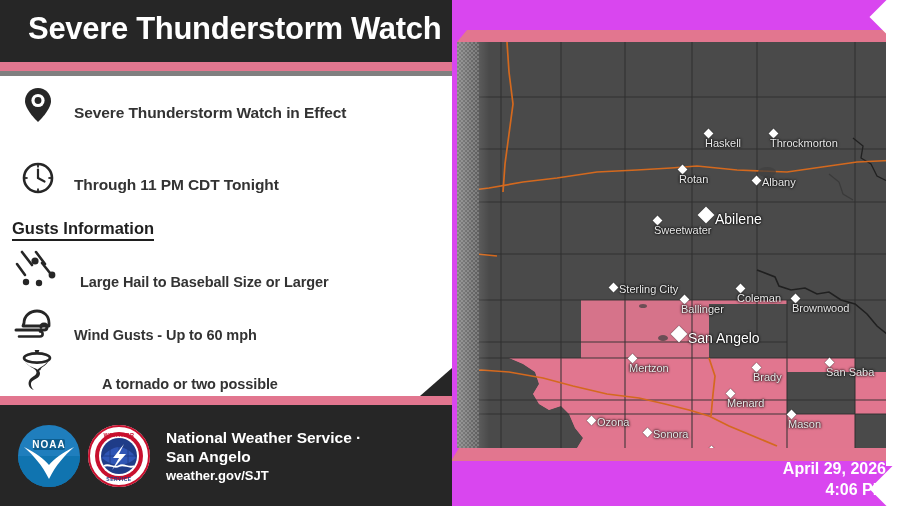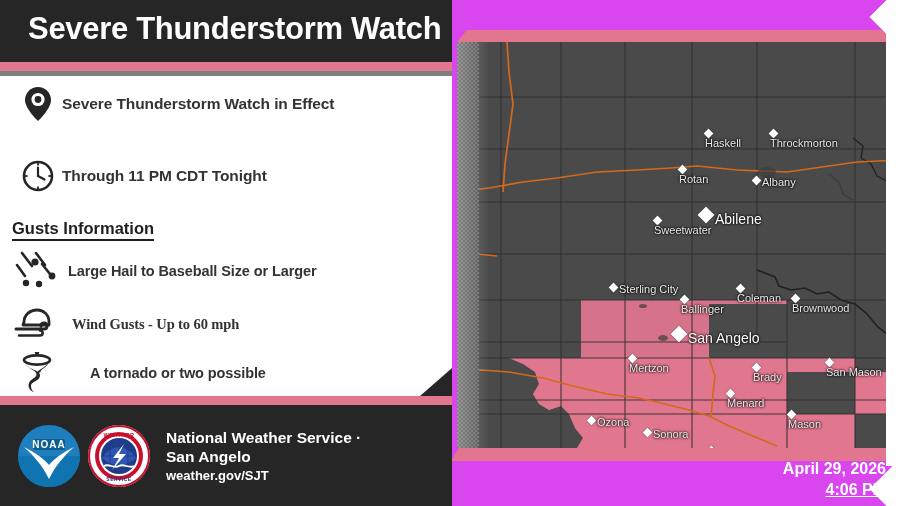--- a/index.html
+++ b/index.html
@@ -24,39 +24,39 @@
   
   .white-sheet{
     position:absolute;left:0;top:76px;width:452px;height:320px;background:#ffffff;
     clip-path:polygon(0 0, 452px 0, 452px 292px, 420px 320px, 0 320px);
   }
 
   .ftr-pink{position:absolute;left:0;top:396px;width:452px;height:9px;background:#e2768f;}
   .ftr-band{position:absolute;left:0;top:405px;width:452px;height:101px;background:#262626;}
 
   
-  .row{position:absolute;display:flex;align-items:center;}
+  .row{position:absolute;display:flex;align-items:flex-end;gap:12px;}
   .row .ico{width:48px;display:flex;align-items:center;justify-content:center;flex:0 0 48px;}
   .row .txt{font-size:15.5px;font-weight:bold;color:#333333;white-space:nowrap;letter-spacing:-0.1px;}
 
   #row-effect{left:14px;top:86px;width:420px;height:36px;}
   #row-time{left:14px;top:158px;width:420px;height:36px;}
 
   .threat-head{
     position:absolute;left:12px;top:219px;
     font-size:16.5px;font-weight:bold;color:#1f1f1f;
     border-bottom:2px solid #1f1f1f;padding-bottom:1px;
   }
 
   #row-hail{left:14px;top:252px;width:420px;height:38px;}
   #row-wind{left:14px;top:305px;width:420px;height:38px;}
   #row-torn{left:14px;top:354px;width:420px;height:38px;}
   #row-hail .txt,#row-wind .txt,#row-torn .txt{font-size:14.5px;}
   #row-hail .txt{margin-left:6px;}
-  #row-wind .txt{margin-left:10px;font-family:Liberation Serif, serif;}
+  #row-wind .txt{}
   #row-torn .txt{margin-left:28px;}
 
   
   .noaa-logo{position:absolute;left:18px;top:425px;width:62px;height:62px;}
   .nws-logo{position:absolute;left:88px;top:425px;width:62px;height:62px;}
   .agency{position:absolute;left:166px;top:428px;width:270px;color:#fff;}
   .agency .l1{font-size:15.5px;font-weight:bold;line-height:19px;white-space:nowrap;}
   .agency .l2{font-size:15.5px;font-weight:bold;line-height:19px;}
   .agency .l3{font-size:13px;font-weight:bold;line-height:18px;margin-top:1px;}
 
@@ -77,21 +77,21 @@
      background:linear-gradient(to right, rgba(255,255,255,0.30), rgba(255,255,255,0) 70%);}
 
   
   .wedge-tl{position:absolute;left:436px;top:-6px;width:46px;height:46px;background:#ffffff;transform:rotate(45deg);z-index:12;}
   .wedge-bl{position:absolute;left:436px;top:466px;width:46px;height:46px;background:#ffffff;transform:rotate(45deg);z-index:12;}
   .wedge-strip{position:absolute;left:443px;top:30px;width:14px;height:436px;background:#ffffff;z-index:11;}
 
   
   .datebox{position:absolute;right:14px;top:458px;text-align:right;color:#fff;z-index:20;}
   .datebox .d{font-size:16px;font-weight:bold;line-height:21px;}
-  .datebox .t{font-size:16px;font-weight:bold;line-height:21px;text-decoration:underline;}
+  .datebox .t{font-size:16px;font-weight:bold;line-height:21px;}
 
   
   .city{position:absolute;z-index:9;pointer-events:none;}
   .city .dot{position:absolute;width:7px;height:7px;background:#fff;transform:rotate(45deg);left:0;top:0;
      box-shadow:0 0 1px #000;}
   .city .nm{position:absolute;left:9px;top:-1px;color:#e8e8e8;font-size:11px;white-space:nowrap;
      text-shadow:0 0 3px #000,0 0 2px #000;}
   .city.big .dot{width:12px;height:12px;}
   .city.big .nm{left:15px;top:2px;font-size:14px;color:#ffffff;}
   .city.below .nm{left:-50%;top:7px;}
@@ -228,21 +228,21 @@
           <div class="city below" style="left: 172px; top: 313px;">
             <span class="dot"></span>
             <span class="nm">Mertzon</span>
           </div>
           <div class="city below" style="left: 296px; top: 322px;">
             <span class="dot"></span>
             <span class="nm">Brady</span>
           </div>
           <div class="city below" style="left: 369px; top: 317px;">
             <span class="dot"></span>
-            <span class="nm">San Mason</span>
+            <span class="nm">San Saba</span>
           </div>
           <div class="city below" style="left: 270px; top: 348px;">
             <span class="dot"></span>
             <span class="nm">Menard</span>
           </div>
           <div class="city below" style="left: 331px; top: 369px;">
             <span class="dot"></span>
             <span class="nm">Mason</span>
           </div>
           <div class="city" style="left: 131px; top: 375px;">

